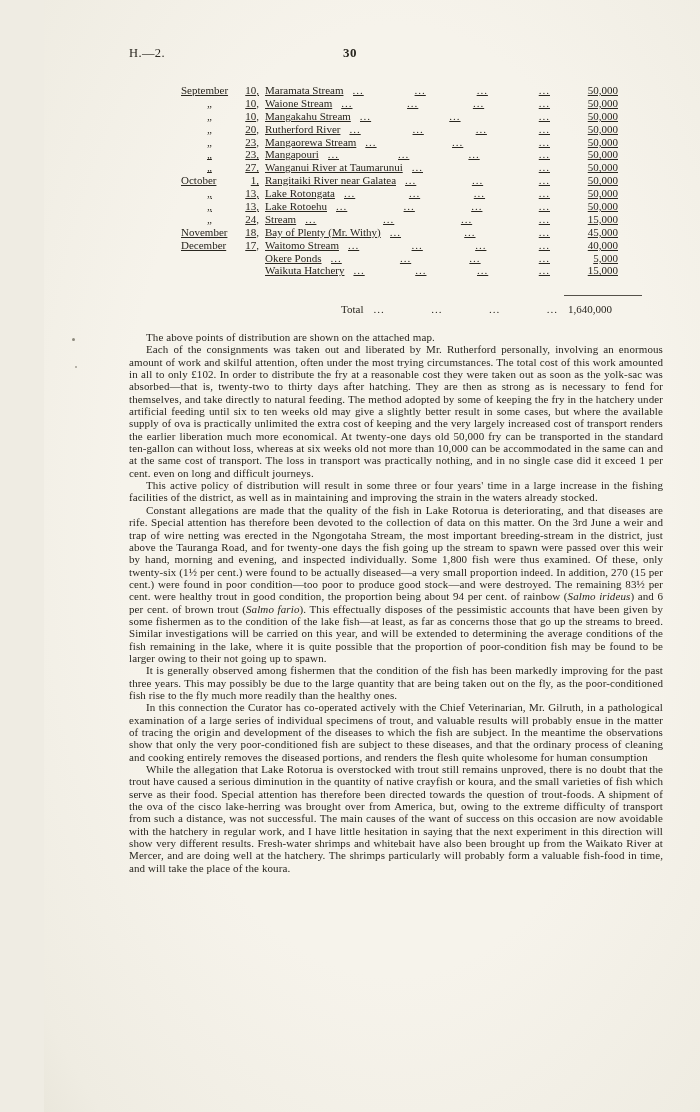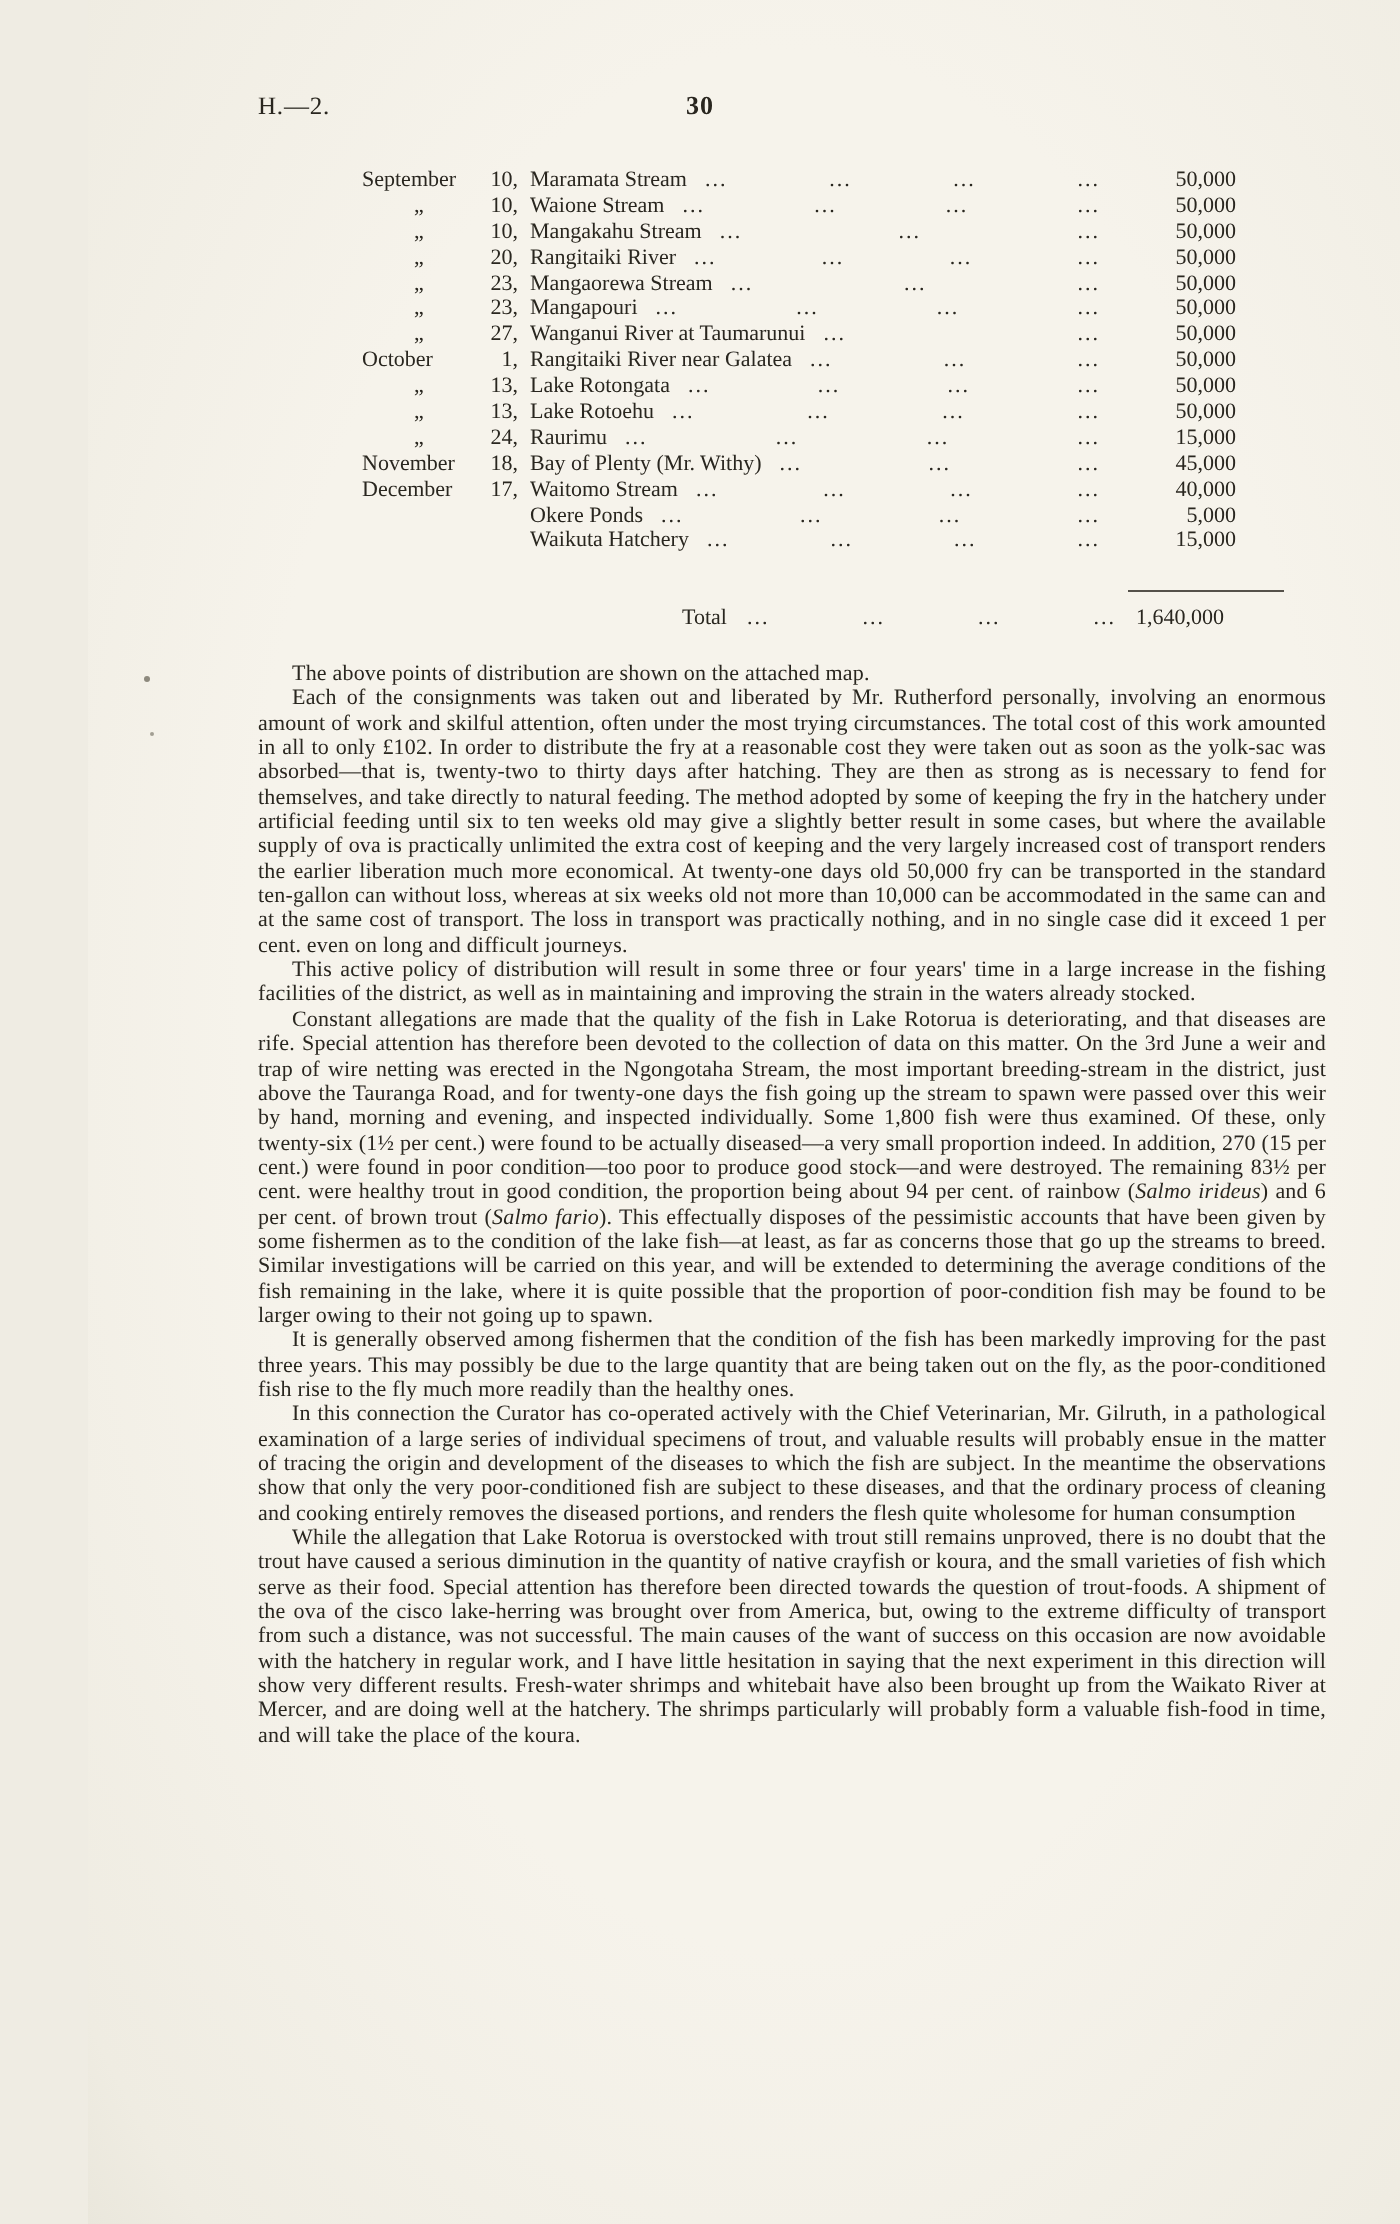--- a/index.html
+++ b/index.html
@@ -25,21 +25,21 @@
     position: absolute; left: 299px; top: 45px;
     font-size: 13px; font-weight: bold; letter-spacing: 0.5px; text-align: center;
   }
   
   .dist-table {
     position: absolute; left: 137px; top: 84px; width: 437px;
     font-size: 11px;
   }
   .t-row {
     display: flex; align-items: flex-start;
-    height: 12.9px; line-height: 12.9px; white-space: nowrap;
+    height: 12.9px; line-height: 12.9px; white-space: nowrap; text-decoration: underline;
   }
   .c-month { width: 58px; flex: none; }
   .c-month.ditto { text-indent: 26px; }
   .c-day { width: 20px; flex: none; text-align: right; }
   .c-name { margin-left: 6px; flex: none; }
   .c-leaders {
     flex: 1; display: flex; justify-content: space-between;
     margin: 0 12px 0 9px; overflow: hidden; letter-spacing: 1px;
   }
   .c-amount { width: 56px; flex: none; text-align: right; }
@@ -111,21 +111,21 @@
         <span class="c-leaders">
           <span>...</span>
           <span>...</span>
           <span>...</span>
         </span>
         <span class="c-amount">50,000</span>
       </div>
       <div class="t-row">
         <span class="c-month ditto">„</span>
         <span class="c-day">20,</span>
-        <span class="c-name">Rangitaiki River</span>
+        <span class="c-name">Rutherford River</span>
         <span class="c-leaders">
           <span>...</span>
           <span>...</span>
           <span>...</span>
           <span>...</span>
         </span>
         <span class="c-amount">50,000</span>
       </div>
       <div class="t-row">
         <span class="c-month ditto">„</span>
@@ -191,21 +191,21 @@
           <span>...</span>
           <span>...</span>
           <span>...</span>
           <span>...</span>
         </span>
         <span class="c-amount">50,000</span>
       </div>
       <div class="t-row">
         <span class="c-month ditto">„</span>
         <span class="c-day">24,</span>
-        <span class="c-name">Raurimu</span>
+        <span class="c-name">Stream</span>
         <span class="c-leaders">
           <span>...</span>
           <span>...</span>
           <span>...</span>
           <span>...</span>
         </span>
         <span class="c-amount">15,000</span>
       </div>
       <div class="t-row">
         <span class="c-month">November</span>

